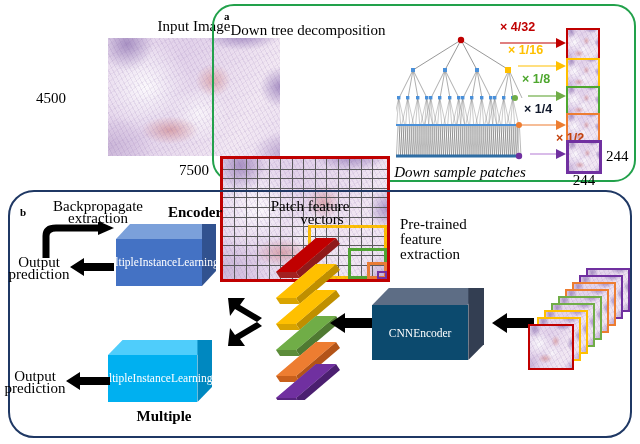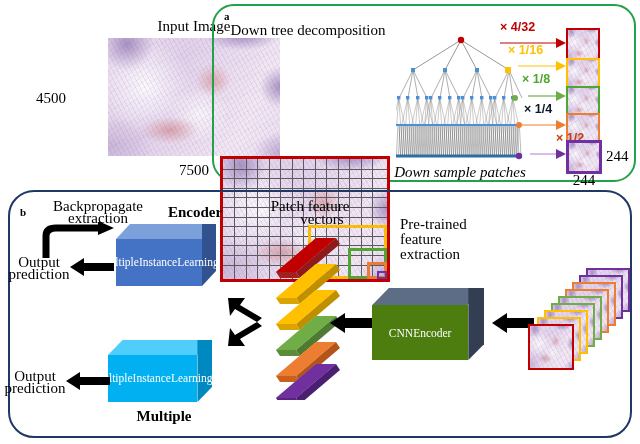--- a/index.html
+++ b/index.html
@@ -497,21 +497,21 @@
   </g>
 </svg>
 
 <div class="abs lbl" style="left:400px;top:216px;">Pre-trained</div>
 <div class="abs lbl" style="left:400px;top:231px;">feature</div>
 <div class="abs lbl" style="left:400px;top:246px;">extraction</div>
 
 <div class="box3d" style="left:372px;top:288px;width:112px;height:72px;">
   <div class="top" style="background:#5d6d85;clip-path:polygon(15% 0,100% 0,85% 100%,0 100%);"></div>
   <div class="side" style="background:#333e52;clip-path:polygon(0 0,100% 0,100% 78%,0 100%);"></div>
-  <div class="face cnn-text" style="background:#4d7c0f;width:86%;text-align:center;">
+  <div class="face cnn-text" style="background:#0c4a6e;width:86%;text-align:center;">
     <span>CNN</span>
     <span>Encoder</span>
   </div>
 </div>
 
 <svg class="abs" style="left:330px;top:313px;width:42px;height:20px;" viewBox="0 0 42 20">
   <path d="M42 5 H15 V0 L0 10 L15 20 V15 H42 Z" fill="#000"></path>
 </svg>
 
 <svg class="abs" style="left:492px;top:313px;width:42px;height:20px;" viewBox="0 0 42 20">

